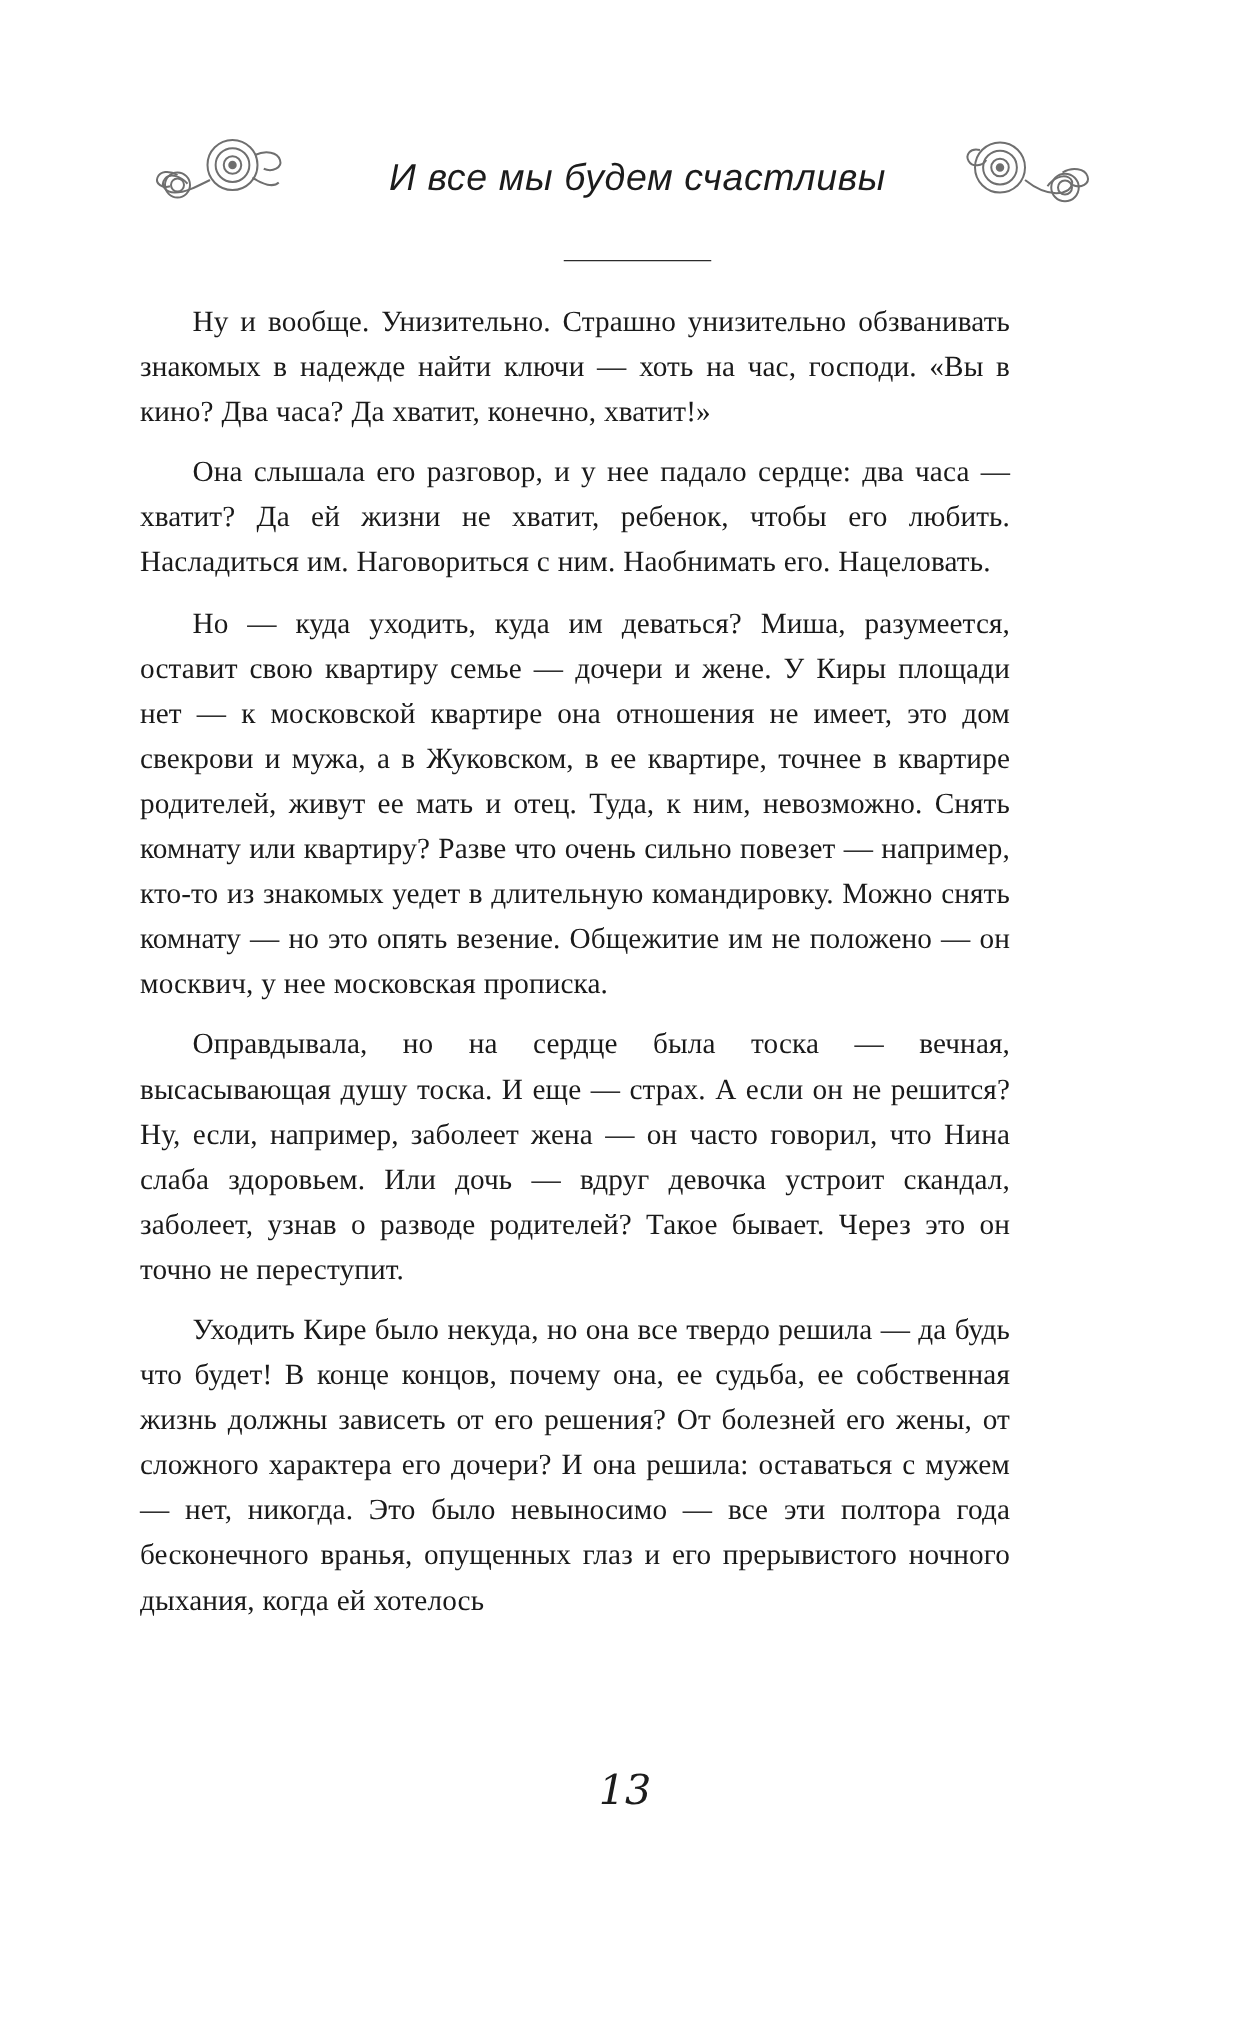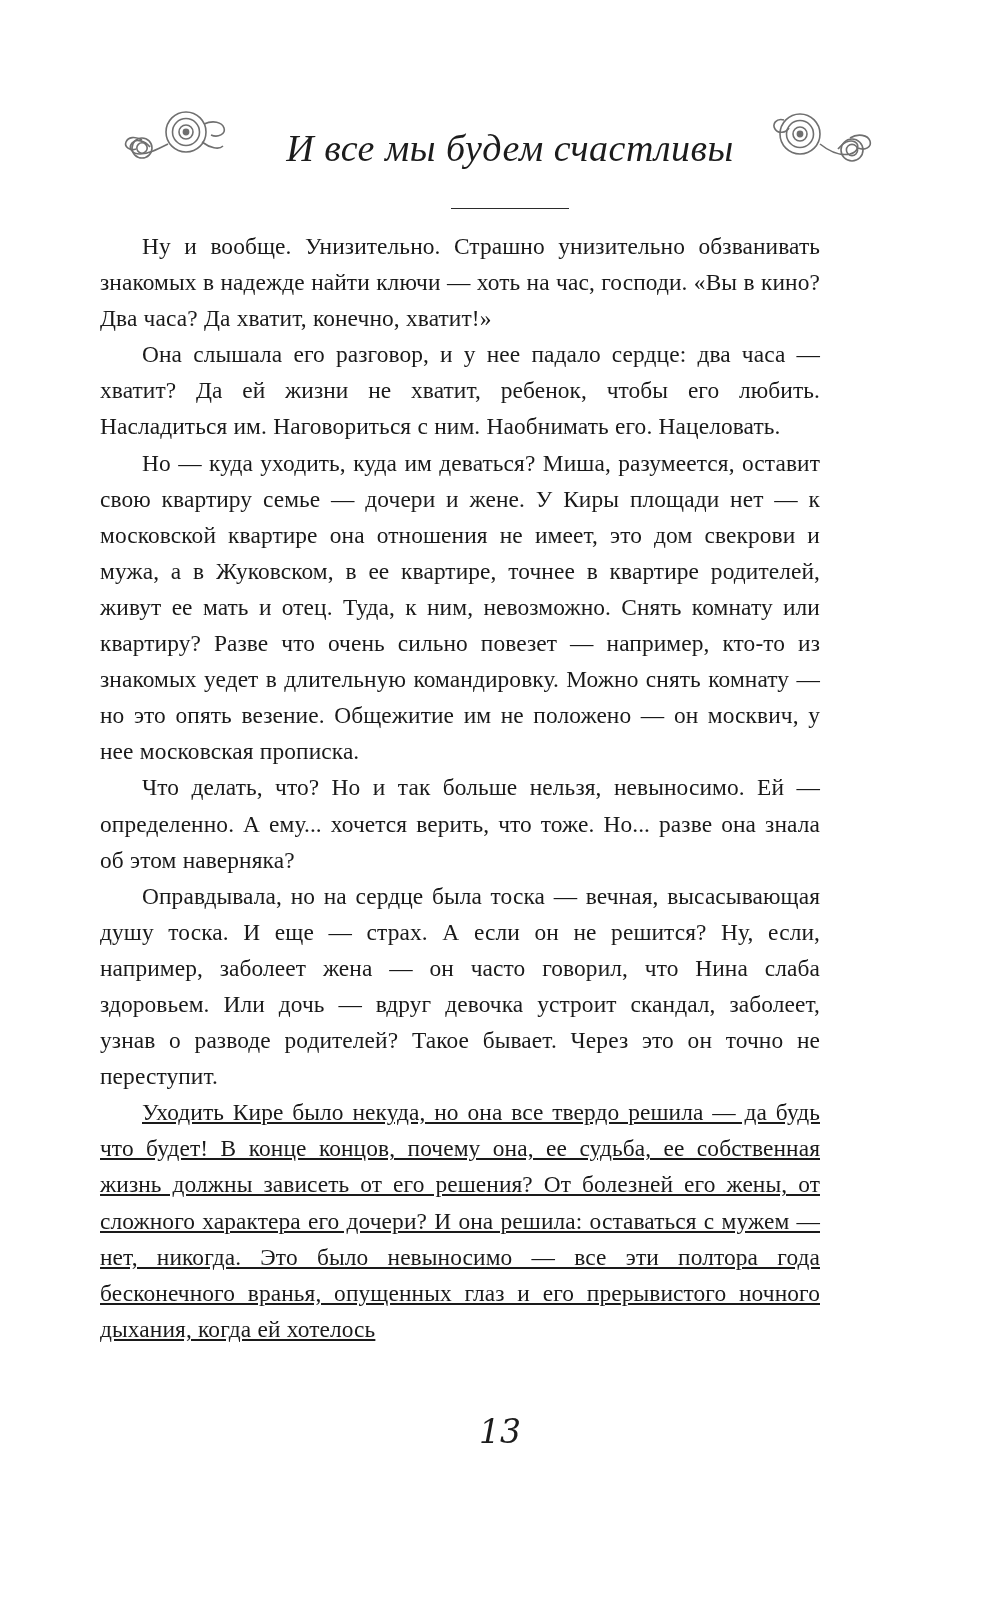--- a/index.html
+++ b/index.html
@@ -33,23 +33,23 @@
     width: 820px;
     height: 92px;
   }
 
   .header-title {
     position: absolute;
     left: 0;
     top: 18px;
     width: 820px;
     text-align: center;
-    font-family: Liberation Serif, serif;
+    font-family: Liberation Sans, sans-serif;
     font-style: italic;
-    font-size: 38px;
+    font-size: 30px;
     letter-spacing: 0.5px;
     color: #1c1c1c;
     white-space: nowrap;
   }
 
   .ornament {
     position: absolute;
     top: 2px;
     width: 120px;
     height: 64px;
@@ -69,34 +69,33 @@
 
   
   .content {
     position: absolute;
     left: 100px;
     top: 228px;
     width: 720px;
   }
 
   .content p {
-    margin: 0;
+    margin: 12px;
     font-size: 23.4px;
     line-height: 36.1px;
     text-align: justify;
     text-indent: 42px;
     text-justify: inter-word;
     letter-spacing: 0.1px;
     word-spacing: 0.3px;
     hyphens: manual;
   }
 
   .content p:last-child {
     text-align: justify;
-    text-decoration: underline;
   }
 
   
   .folio {
     position: absolute;
     left: 0;
     top: 1412px;
     width: 1000px;
     text-align: center;
     font-family: "DejaVu Serif", serif;
@@ -146,20 +145,19 @@
     </div>
 
     <div class="header-title">И все мы будем счастливы</div>
     <div class="header-rule"></div>
   </div>
 
   <div class="content">
     <p>Ну и вообще. Унизительно. Страшно унизительно обзванивать знакомых в надежде найти ключи — хоть на час, господи. «Вы в кино? Два часа? Да хватит, конечно, хватит!»</p>
     <p>Она слышала его разговор, и у нее падало сердце: два часа — хватит? Да ей жизни не хватит, ребенок, чтобы его любить. Насладиться им. Наговориться с ним. Наобнимать его. Нацеловать.</p>
     <p>Но — куда уходить, куда им деваться? Миша, разумеется, оставит свою квартиру семье — дочери и жене. У Киры площади нет — к московской квартире она отношения не имеет, это дом свекрови и мужа, а в Жуковском, в ее квартире, точнее в квартире родителей, живут ее мать и отец. Туда, к ним, невозможно. Снять комнату или квартиру? Разве что очень сильно повезет — например, кто-то из знакомых уедет в длительную командировку. Можно снять комнату — но это опять везение. Общежитие им не положено — он москвич, у нее московская прописка.</p>
-    <p>Что делать, что? Но и так больше нельзя, невыносимо. Ей — определенно. А ему... хочется верить, что тоже. Но... разве она знала об этом наверняка?</p>
     <p>Оправдывала, но на сердце была тоска — вечная, высасывающая душу тоска. И еще — страх. А если он не решится? Ну, если, например, заболеет жена — он часто говорил, что Нина слаба здоровьем. Или дочь — вдруг девочка устроит скандал, заболеет, узнав о разводе родителей? Такое бывает. Через это он точно не переступит.</p>
     <p>Уходить Кире было некуда, но она все твердо решила — да будь что будет! В конце концов, почему она, ее судьба, ее собственная жизнь должны зависеть от его решения? От болезней его жены, от сложного характера его дочери? И она решила: оставаться с мужем — нет, никогда. Это было невыносимо — все эти полтора года бесконечного вранья, опущенных глаз и его прерывистого ночного дыхания, когда ей хотелось</p>
   </div>
 
   <div class="folio">13</div>
 
 </div>
 
 </body></html>

